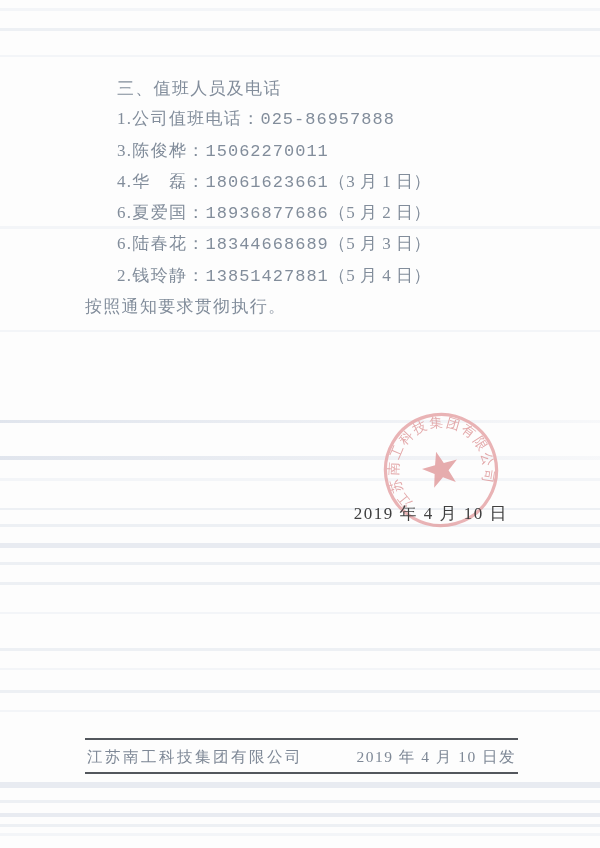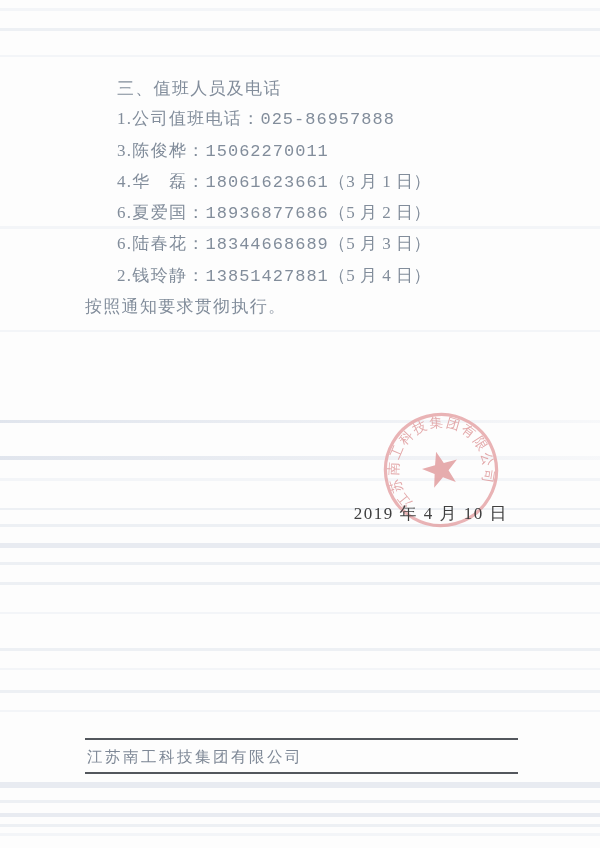--- a/index.html
+++ b/index.html
@@ -106,16 +106,17 @@
         <textPath href="#sealArc" startOffset="50%" text-anchor="middle">江苏南工科技集团有限公司</textPath>
       </text>
     </g>
   </svg>
 
   <div class="sign-date">2019 年 4 月 10 日</div>
 
   <div class="footer-rule rule-top"></div>
   <div class="footer-row">
     <span class="footer-company">江苏南工科技集团有限公司</span>
+    <span class="footer-date">2019 年 4 月 10 日发</span>
   </div>
   <div class="footer-rule rule-bottom"></div>
 
 </div>
 
 </body></html>

